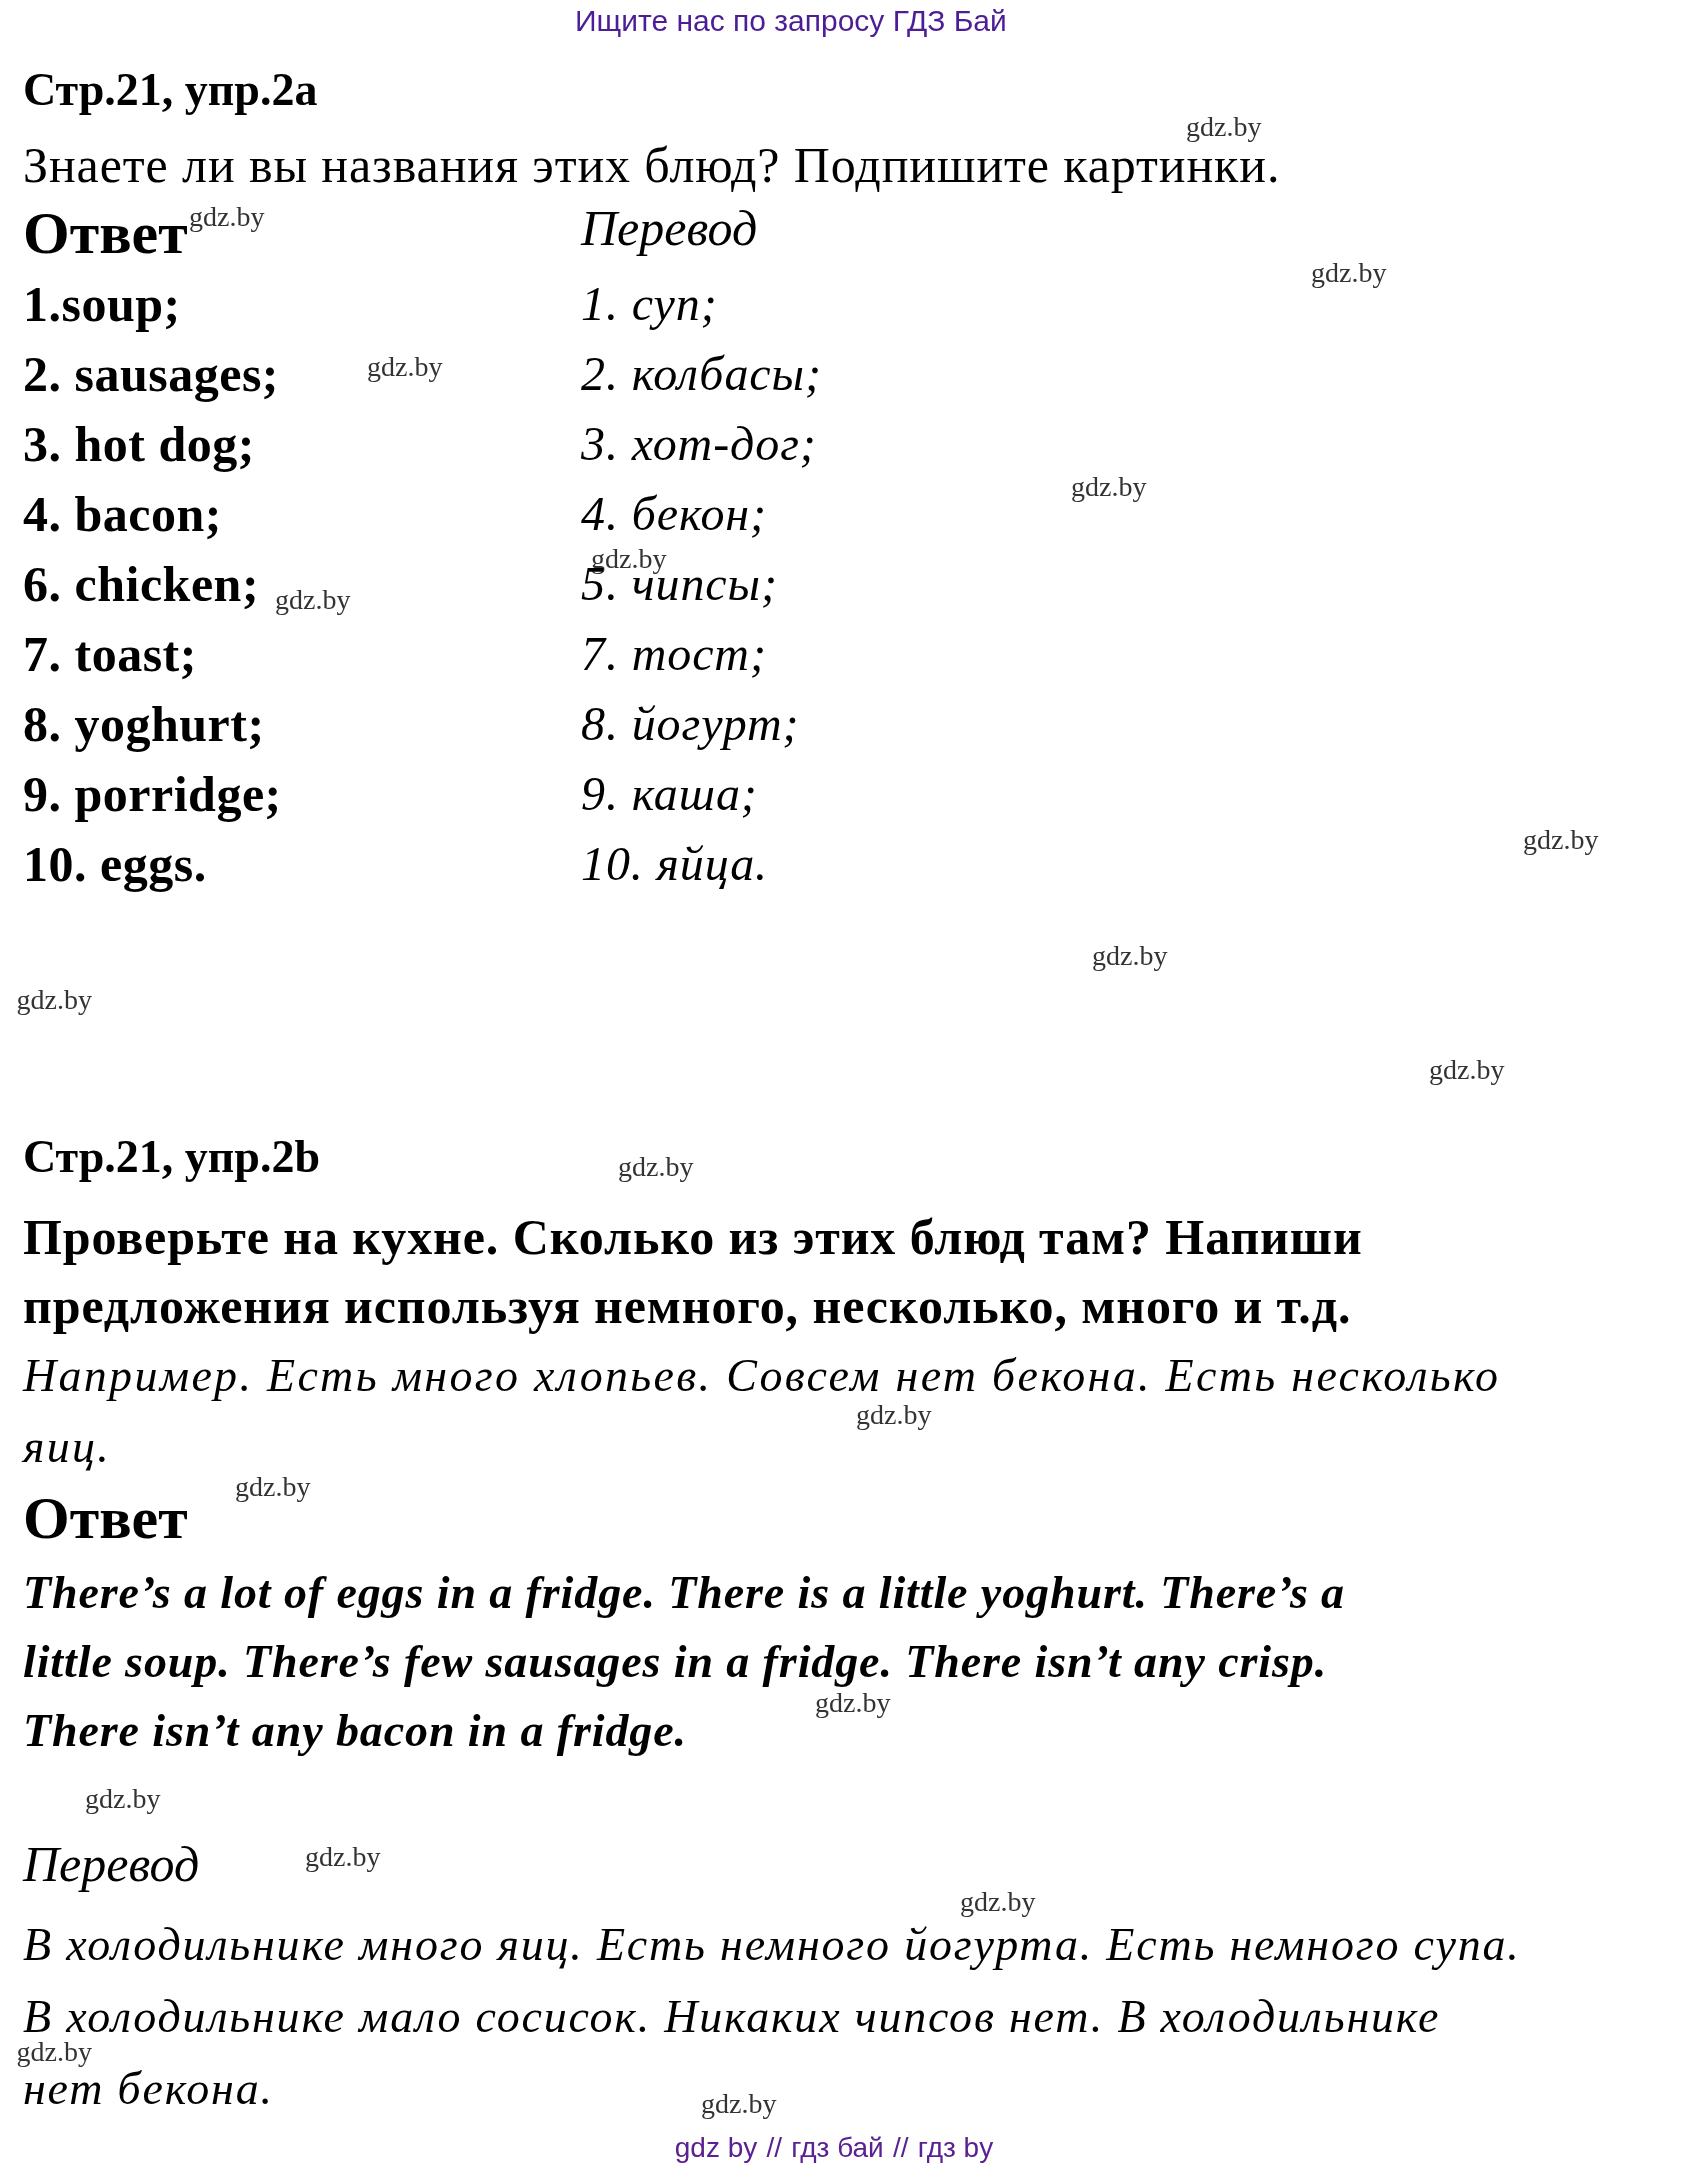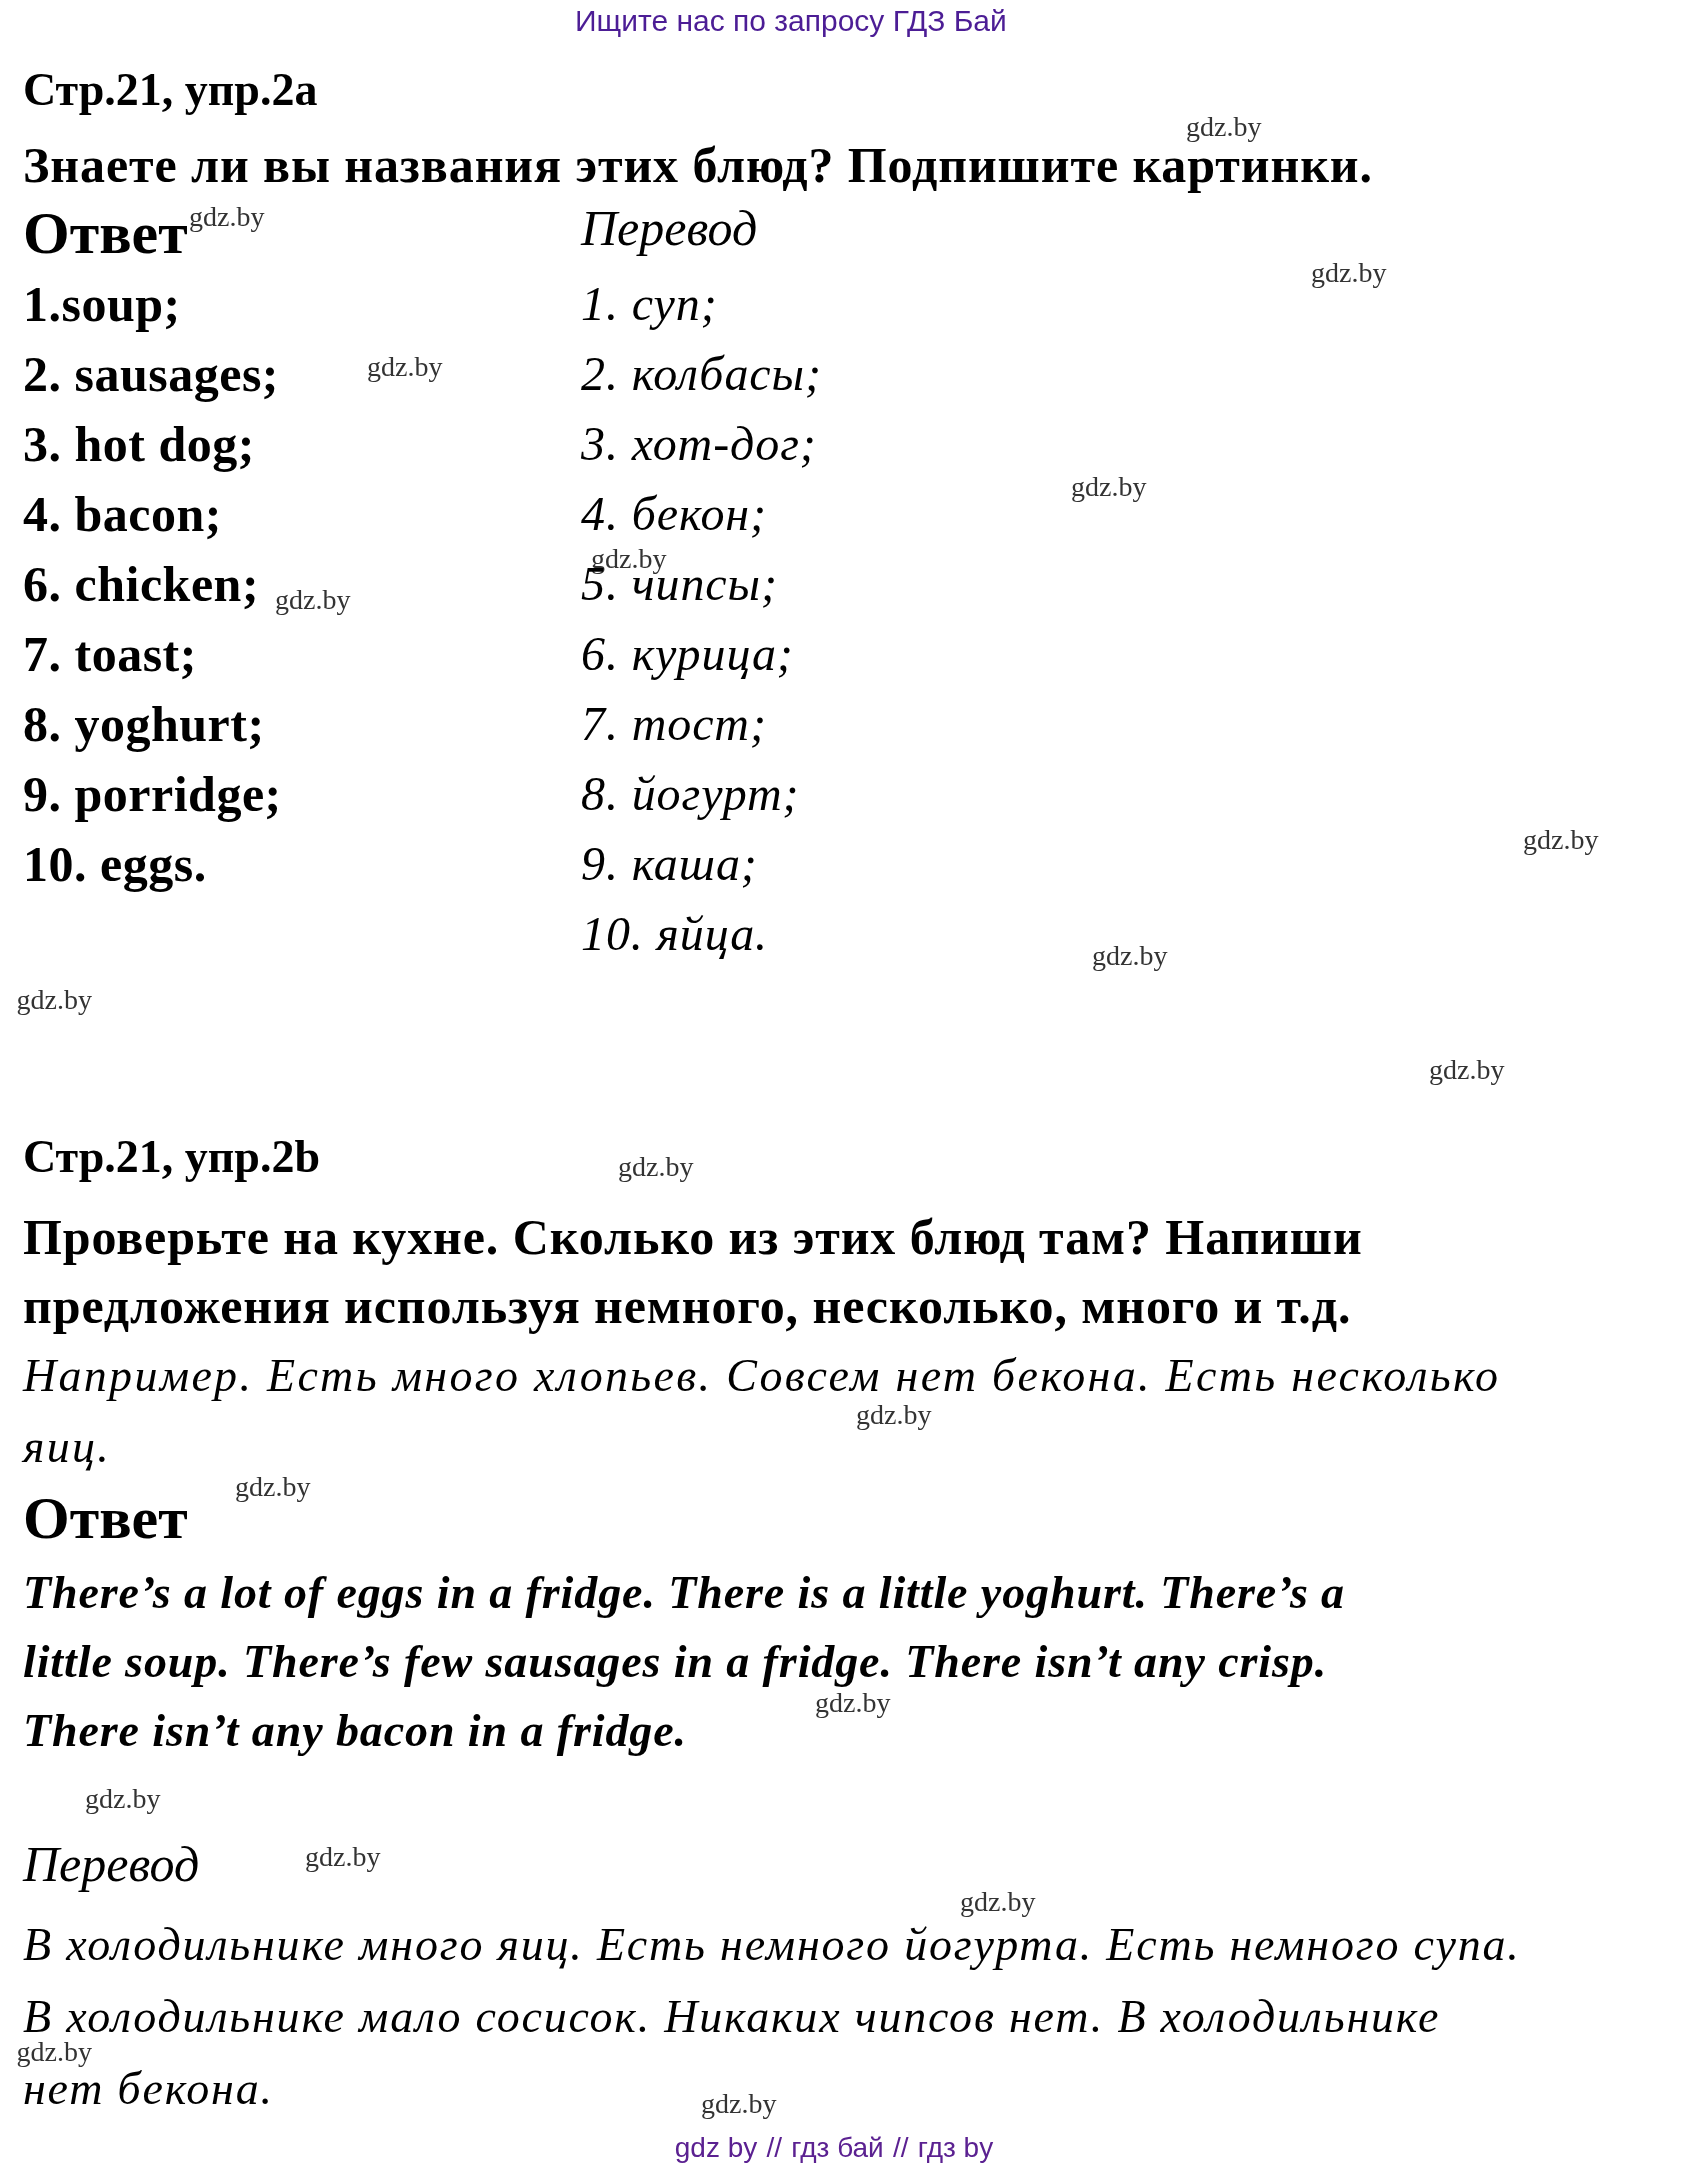--- a/index.html
+++ b/index.html
@@ -8,21 +8,21 @@
 
   .abs { position: absolute; white-space: nowrap; }
 
   .promo { font-family: "Liberation Sans", "DejaVu Sans", sans-serif;
            font-size: 30px; color: #4c1d95; left: 575px; top: 3.7px; }
 
   .wm { position: absolute; font-family: Liberation Serif, serif;
         font-size: 28px; color: #333333; white-space: nowrap; }
 
   .h-title { font-size: 46px; font-weight: bold; line-height: 1.1; text-align: center; }
-  .h-instr { font-size: 50px; font-weight: bold; letter-spacing: 0.9px; line-height: 1.15; }
+  .h-instr { font-size: 50px; font-weight: normal; letter-spacing: 0.9px; line-height: 1.15; }
   .label-bold { font-size: 60px; font-weight: bold; }
   .label-italic { font-size: 50px; font-style: italic; }
 
   .ans-list { left: 23px; top: 269px; }
   .ans-list .li { font-size: 50px; font-weight: bold; letter-spacing: 0.5px;
                   height: 70px; line-height: 70px; white-space: nowrap; }
   .tr-list { left: 581px; top: 269px; }
   .tr-list .li { font-size: 48px; font-style: italic; letter-spacing: 0.9px;
                  height: 70px; line-height: 70px; white-space: nowrap; }
 
@@ -86,21 +86,20 @@
   <div class="li">9. porridge;</div>
   <div class="li">10. eggs.</div>
 </div>
 
 <div class="abs tr-list">
   <div class="li">1. суп;</div>
   <div class="li">2. колбасы;</div>
   <div class="li">3. хот-дог;</div>
   <div class="li">4. бекон;</div>
   <div class="li">5. чипсы;</div>
-  <div class="li">6. курица;</div>
   <div class="li">7. тост;</div>
   <div class="li">8. йогурт;</div>
   <div class="li">9. каша;</div>
   <div class="li">10. яйца.</div>
 </div>
 
 <div class="abs h-title" style="left:23px; top:1132px;">Стр.21, упр.2b</div>
 
 <div class="abs bold-para" style="left:23px; top:1203px;">
   <div class="ln">Проверьте на кухне. Сколько из этих блюд там? Напиши</div>

